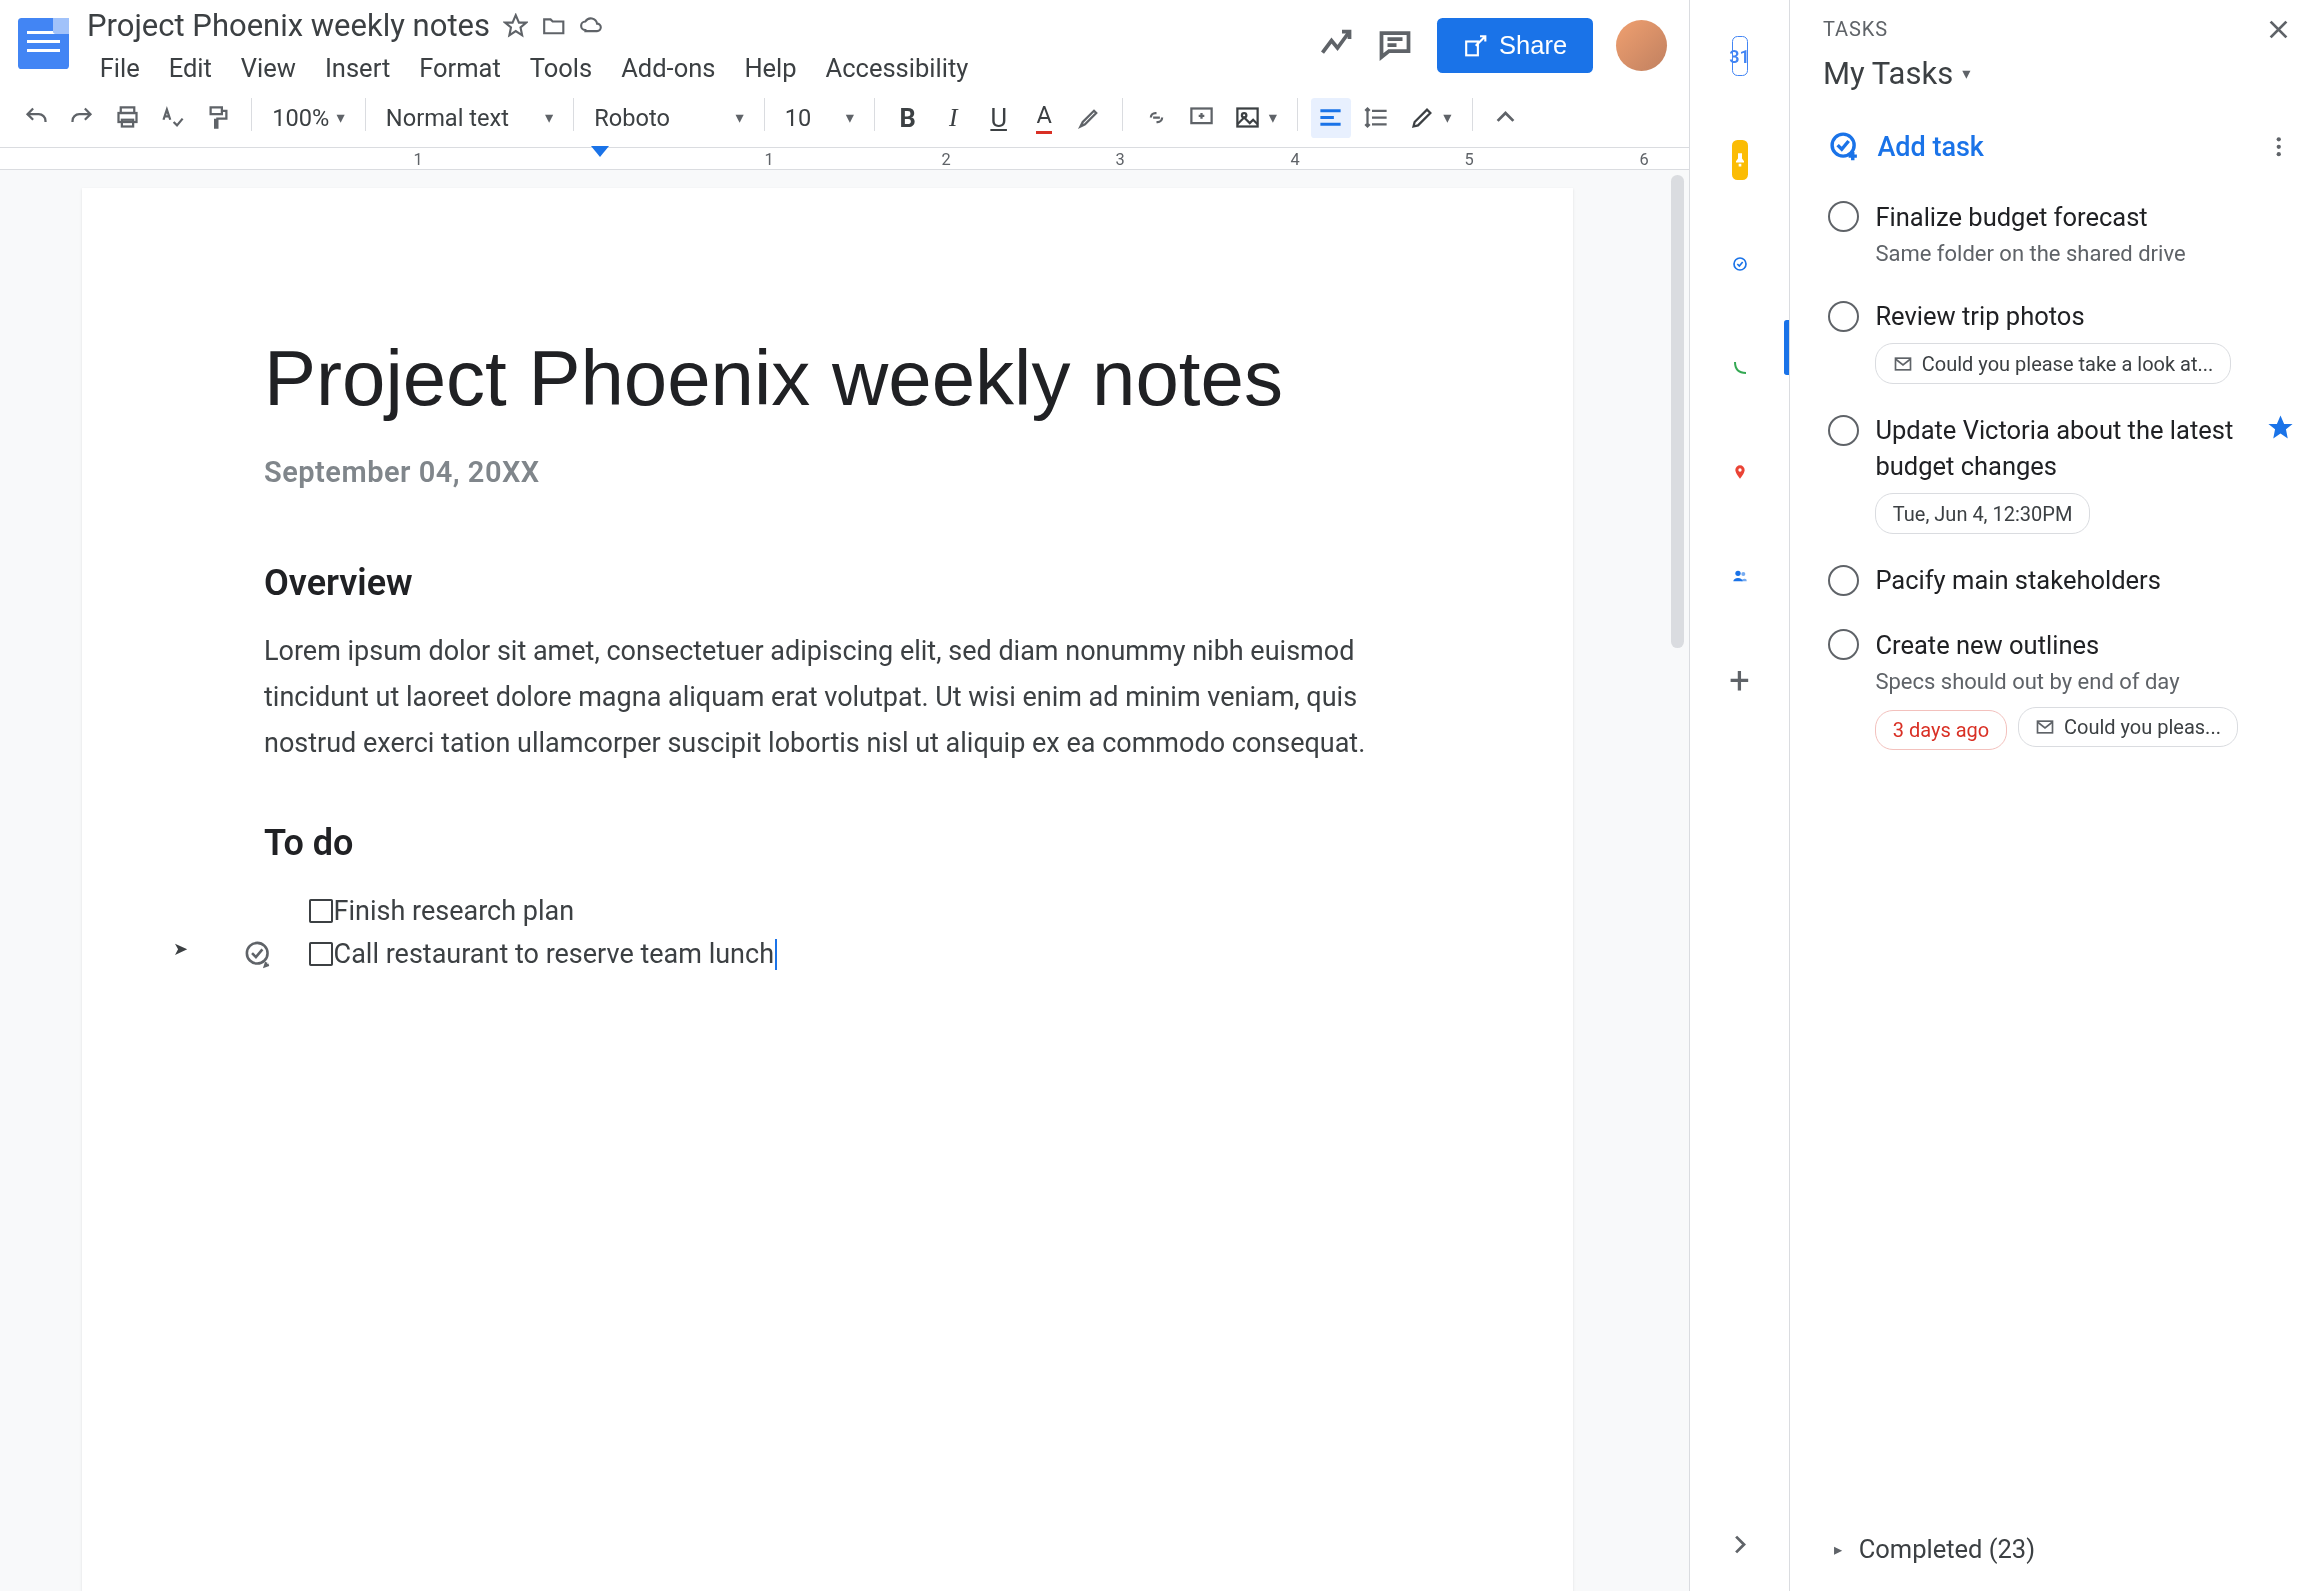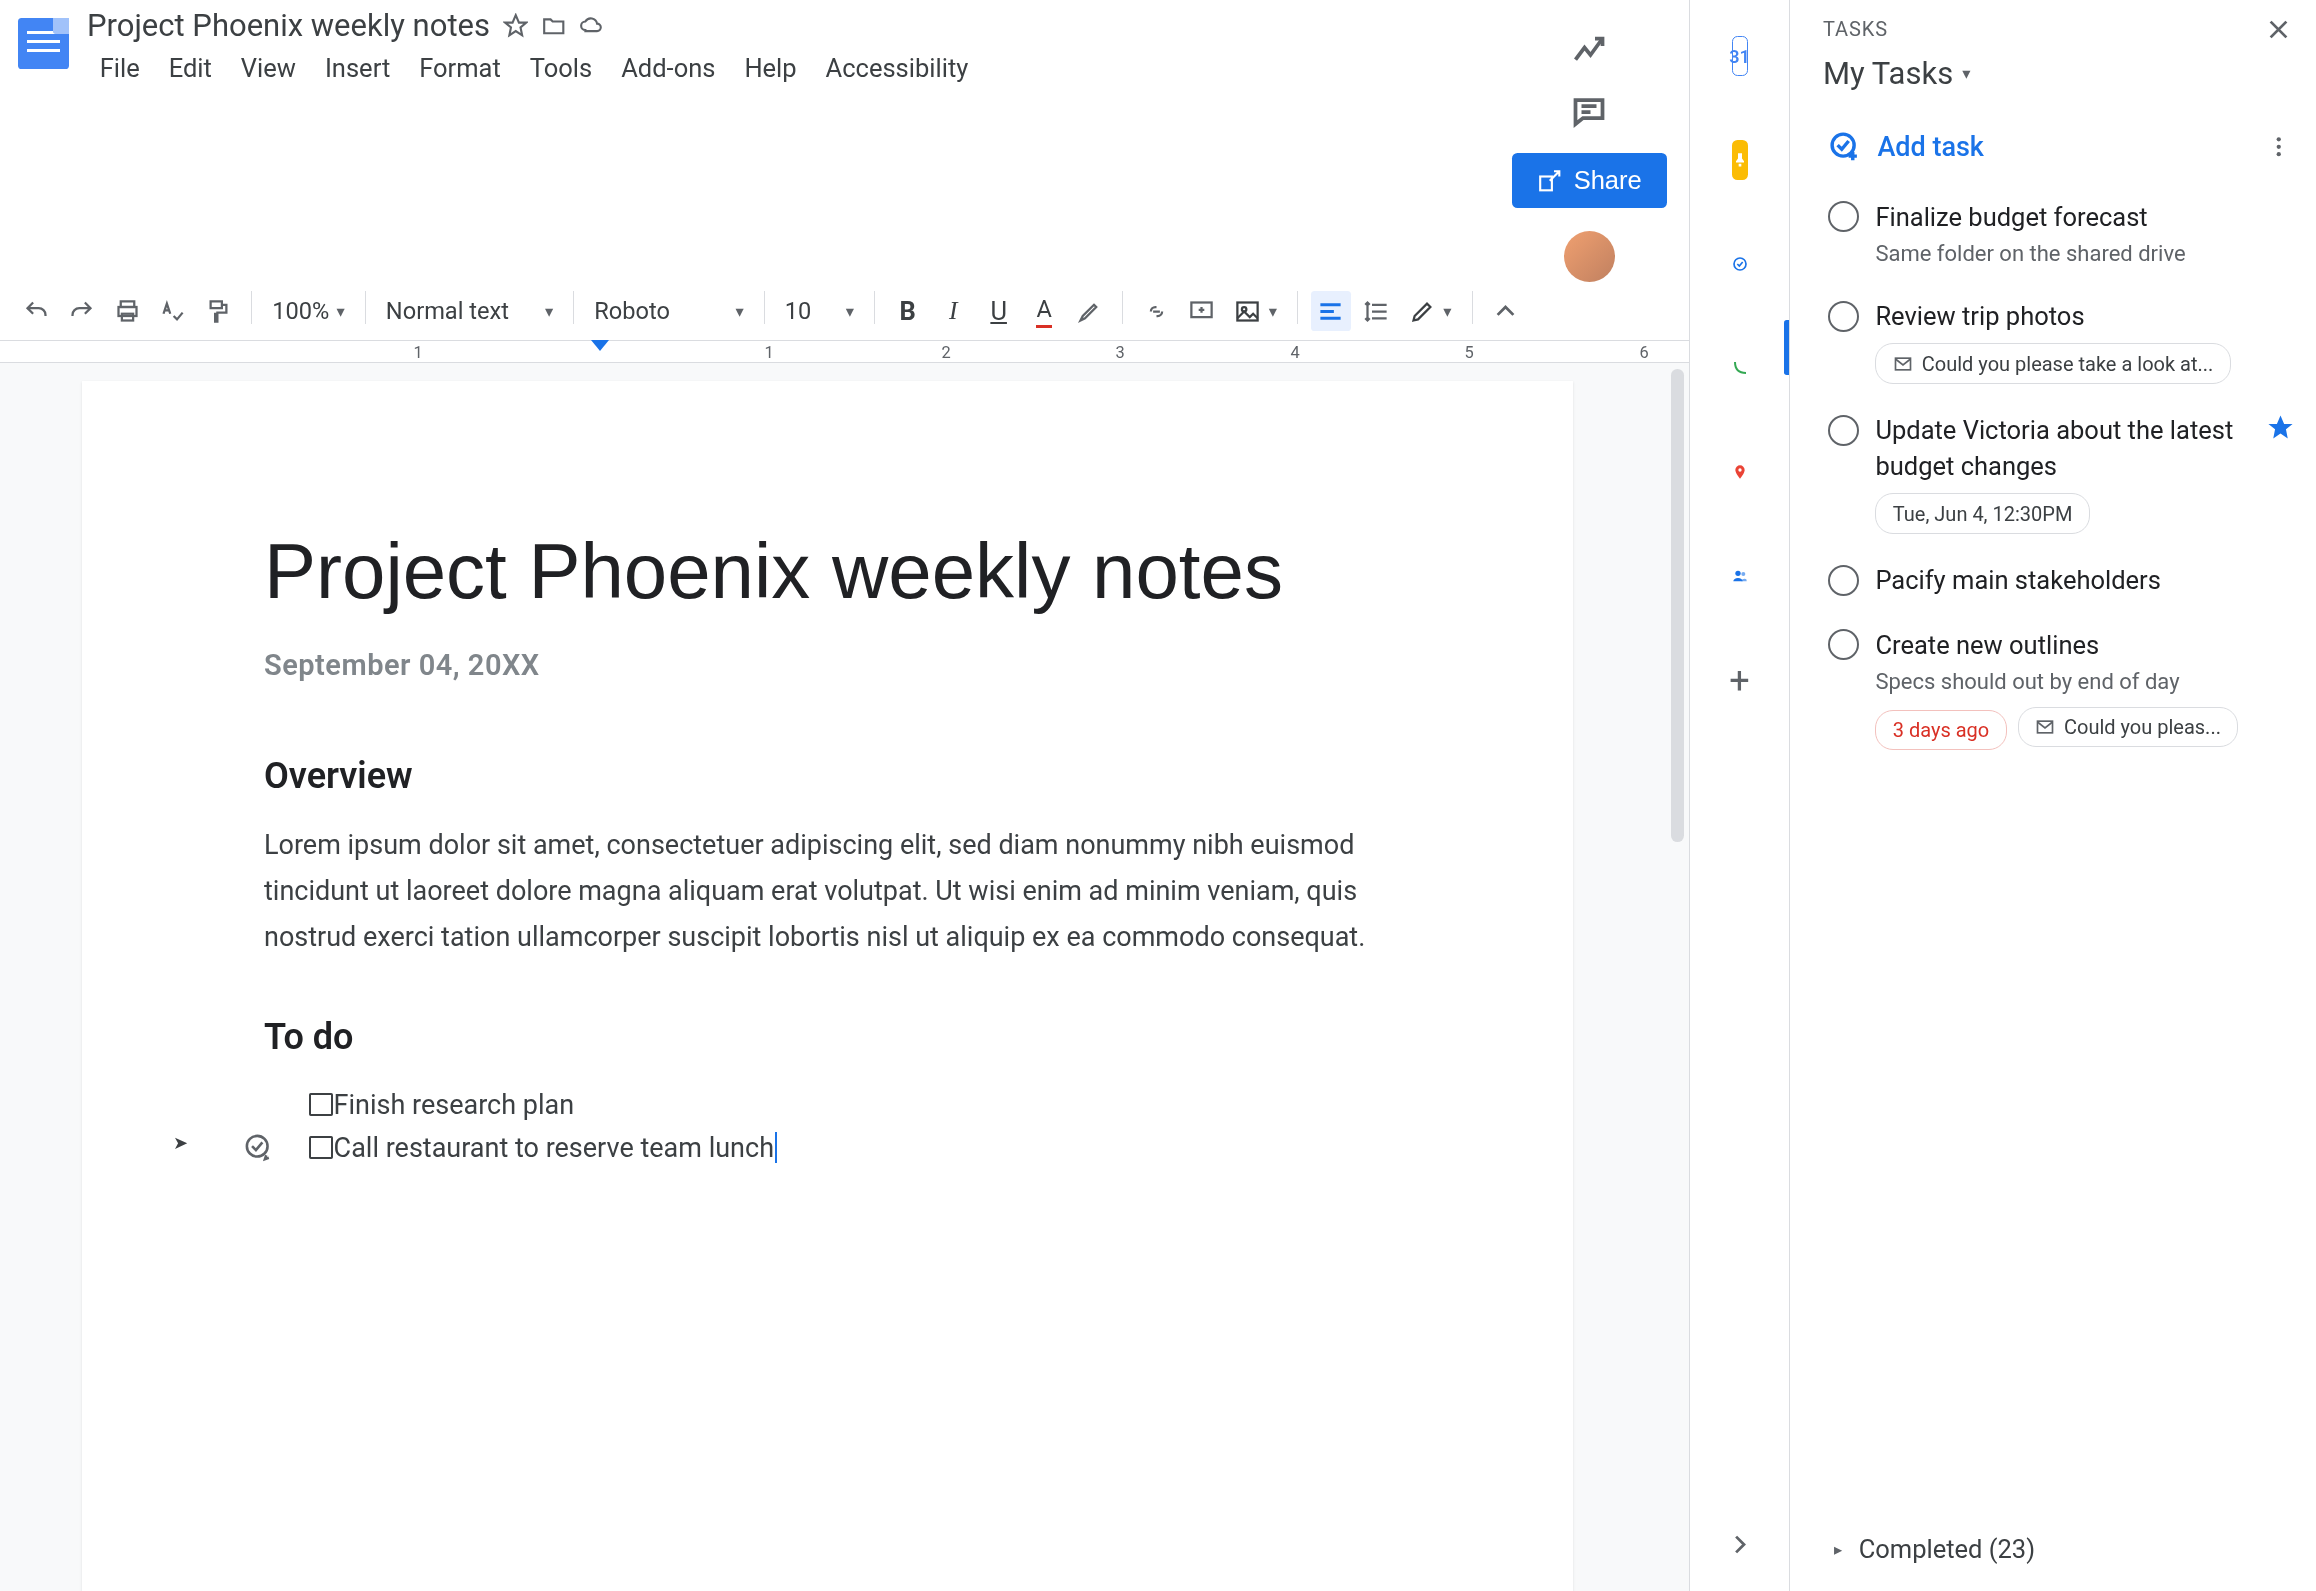--- a/index.html
+++ b/index.html
@@ -17,21 +17,21 @@
 .doc-icon { width: 65px; height: 65px; display: flex; align-items: center; justify-content: center; flex-shrink: 0; margin-top: 3.6px; }
 .doc-icon-svg { width: 51px; height: 51px; background: #4285f4; border-radius: 3.6px; position: relative; }
 .doc-icon-svg::before { content: ''; position: absolute; top: 12.7px; left: 9px; right: 9px; height: 3.6px; background: #fff; box-shadow: 0 9px 0 #fff, 0 18px 0 #fff; }
 .doc-icon-svg::after { content:''; position:absolute; top:0; right:0; width:16.4px; height:16.4px; background:#a1c2fa; border-bottom-left-radius:2.7px; }
 .title-block { flex: 1; }
 .title-row { display: flex; align-items: center; gap: 12.7px; }
 .doc-title { font-size: 31px; color: #3c4043; font-weight: 400; }
 .title-icon { width: 25.5px; height: 25.5px; color: #5f6368; display:flex; align-items:center; justify-content:center; }
 .menubar { display: flex; gap: 3.6px; margin-top: 3.6px; }
 .menu-item { font-size: 25.5px; color: #3c4043; padding: 5.5px 12.7px; border-radius: 3.6px; cursor: pointer; }
-.titlebar-actions { display: flex; align-items: center; gap: 23.6px; margin-left: auto; padding-right: 7.3px; margin-top: 27px; flex-direction: column; }
+.titlebar-actions { display: flex; align-items: center; gap: 23.6px; margin-left: auto; padding-right: 7.3px; margin-top: 11px; }
 .action-icon { width: 36px; height: 36px; color: #5f6368; display:flex; align-items:center; justify-content:center; }
 .share-btn { background: #1a73e8; color: #fff; border: none; border-radius: 5.5px; padding: 12.7px 25.5px; font-size: 25.5px; font-weight: 500; display: flex; align-items: center; gap: 11px; cursor: pointer; }
 .avatar { width: 51px; height: 51px; border-radius: 50%; background: linear-gradient(135deg,#f0a070,#c08060); }
 
 .toolbar { display: flex; padding: 9px 16.4px; gap: 5.5px; border-bottom: 0.9px solid #dadce0; }
 .tb-btn { width: 40px; height: 40px; display: flex; align-items: center; justify-content: center; color: #5f6368; border-radius: 3.6px; cursor:pointer; }
 .tb-sep { width: 0.9px; height: 33px; background: #dadce0; margin: 0 7.3px; }
 .tb-select { display: flex; align-items: center; gap: 7.3px; color: #3c4043; font-size: 23.6px; padding: 0 7.3px; cursor:pointer; }
 .tb-dropdown-long { width: 182px; justify-content: space-between; }
 .tb-dropdown-font { width: 164px; justify-content: space-between; }

